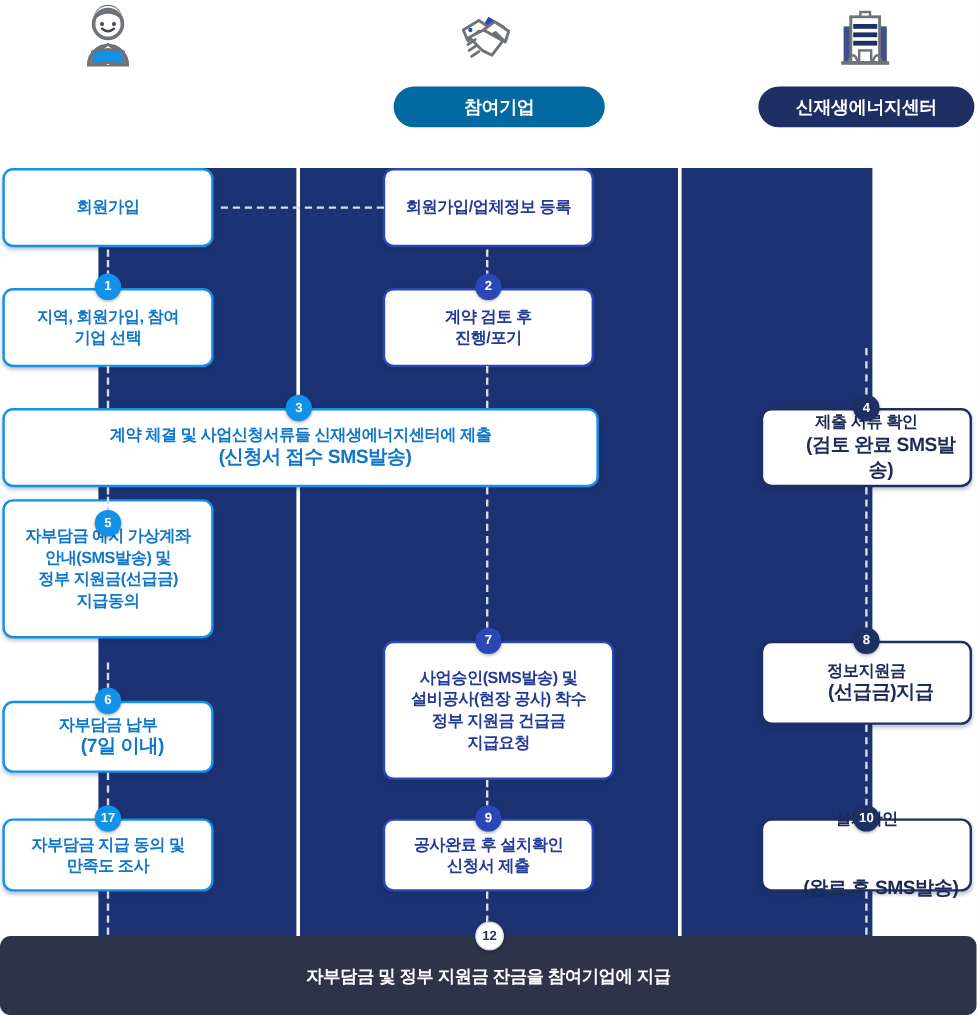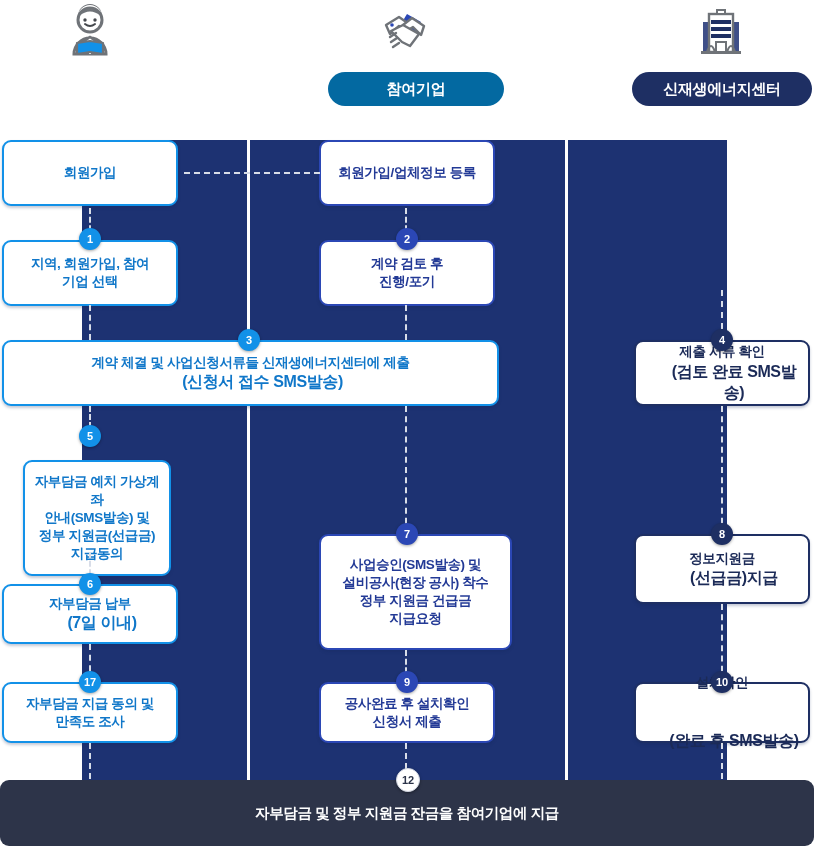--- a/index.html
+++ b/index.html
@@ -236,21 +236,21 @@
     <span>4</span>
   </div>
   <div class="node c3" style="left:634px;top:340px;width:176px;height:66px;">
     <span class="t1">제출 서류 확인</span>
     <span class="t2">(검토 완료 SMS발송)</span>
   </div>
 
   <div class="badge c1" style="left:79px;top:425px;">
     <span>5</span>
   </div>
-  <div class="node c1" style="left:2px;top:460px;width:148px;height:116px;margin-left:21px;">
+  <div class="node c1" style="left:2px;top:416px;width:176px;height:116px;">
     <span class="t1">자부담금 예치 가상계좌</span>
     <span class="t1">안내(SMS발송) 및</span>
     <span class="t1">정부 지원금(선급금)</span>
     <span class="t1">지급동의</span>
   </div>
 
   <div class="badge c1" style="left:79px;top:573px;">
     <span>6</span>
   </div>
   <div class="node c1" style="left:2px;top:584px;width:176px;height:60px;">

